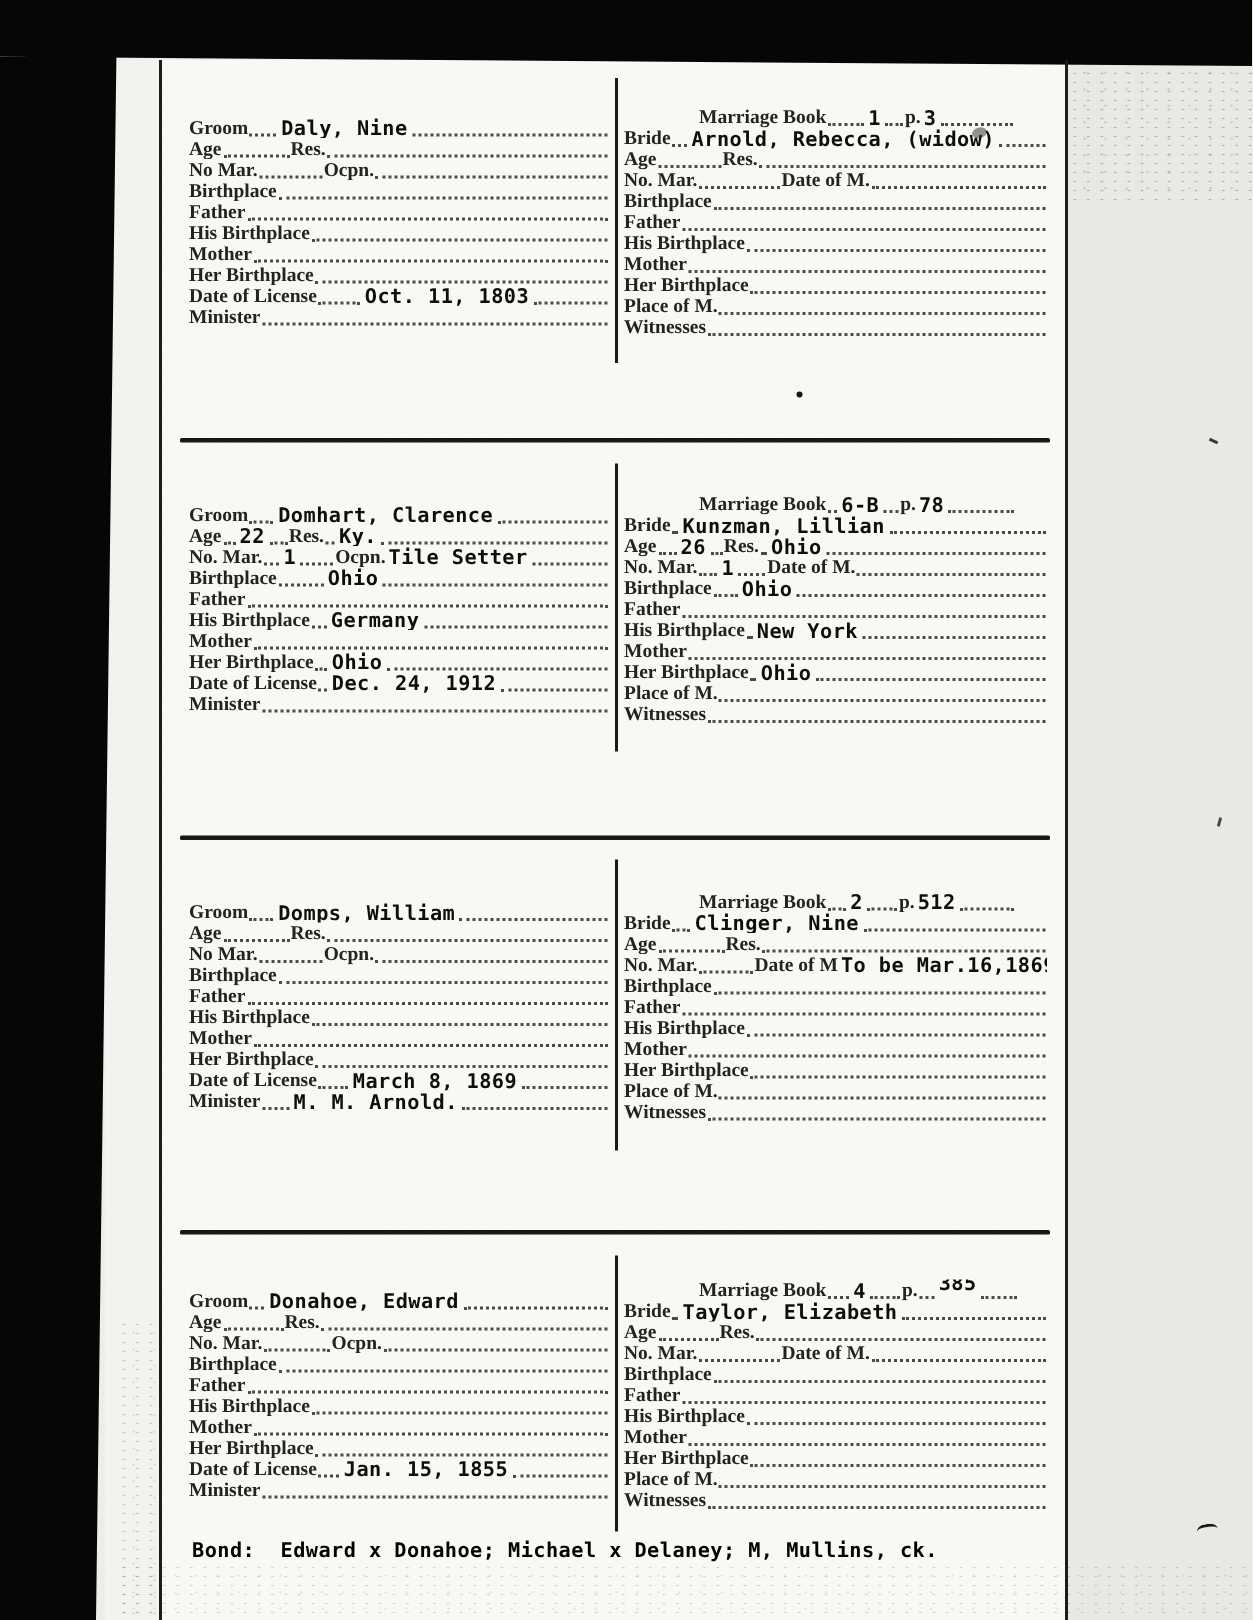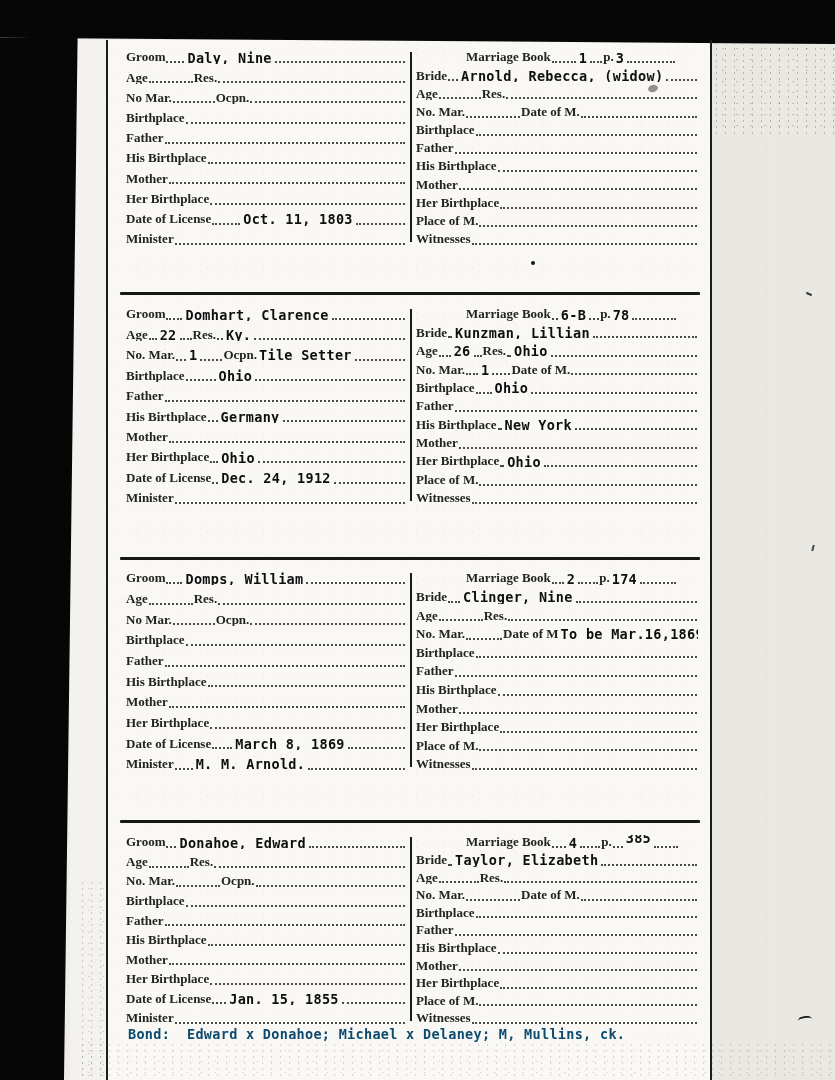--- a/index.html
+++ b/index.html
@@ -22,35 +22,35 @@
   .sep{position:absolute;left:120px;width:580px;height:3px;background:#171717;border-radius:1px;}
   .sep1{top:292px;} .sep2{top:557px;} .sep3{top:820px;}
 
   
   .card{position:absolute;left:122px;width:576px;}
   .c1{top:50px;height:196px;}
   .c2{top:307px;height:198px;}
   .c3{top:571px;height:200px;}
   .c4{top:835px;height:190px;}
   .cdivider{position:absolute;left:288px;top:2px;bottom:4px;width:2px;background:#1a1a1a;}
-  .col{position:absolute;top:0;bottom:0;display:flex;flex-direction:column;justify-content:space-between;}
+  .col{position:absolute;top:0;bottom:0;display:flex;flex-direction:column;justify-content:center;}
   .groom{left:4px;width:280px;}
   .bride{left:294px;width:282px;}
   .row{display:flex;align-items:flex-end;height:14px;overflow:hidden;}
   .row.header{margin-left:50px;}
   .lbl{font:600 13px/1.05 "Liberation Serif",serif;color:#232323;white-space:pre;flex:none;}
   .val{font:700 13.5px/1 "DejaVu Sans Mono",monospace;color:#0e0e0e;letter-spacing:.3px;
        white-space:pre;flex:none;margin:0 2px;transform:translateY(1px);}
   .val.raised{transform:translateY(-4px);}
   .dots{border-bottom:2px dotted #4a4a4a;height:3px;margin:0 1px 1px;flex:none;}
   .dots.fill{flex:1 1 auto;}
 
   
   .bond{position:absolute;left:128px;top:1028px;width:560px;
-    font:700 13.5px/1 "DejaVu Sans Mono",monospace;letter-spacing:.3px;color:#0c4a6e;white-space:pre;}
+    font:700 13.5px/1 "DejaVu Sans Mono",monospace;letter-spacing:.3px;color:#000000;white-space:pre;}
 
   
   .grain{position:absolute;pointer-events:none;
     background-image:
       radial-gradient(rgba(20,20,20,.55) .7px,transparent 1.1px),
       radial-gradient(rgba(20,20,20,.38) .6px,transparent 1px);
     background-size:9px 6px,14px 11px;background-position:0 0,4px 3px;}
   .grain-page{left:70px;top:40px;right:0;bottom:0;opacity:.05;}
   .grain-tr{left:712px;top:40px;width:123px;height:95px;opacity:.5;}
   .grain-bottom{left:78px;top:1042px;width:757px;height:38px;opacity:.3;}
@@ -377,21 +377,21 @@
       </div>
     </div>
   <div class="cdivider"></div>
   <div class="col bride">
       <div class="row header">
         <span class="lbl">Marriage Book</span>
         <span class="dots" style="width: 12px;"></span>
         <span class="val">2</span>
         <span class="dots" style="width: 20px;"></span>
         <span class="lbl">p.</span>
-        <span class="val">174</span>
+        <span class="val">512</span>
         <span class="dots" style="width: 36px;"></span>
       </div>
       <div class="row">
         <span class="lbl">Bride</span>
         <span class="dots" style="width: 12px;"></span>
         <span class="val">Clinger, Nine</span>
         <span class="dots fill"></span>
       </div>
       <div class="row">
         <span class="lbl">Age</span>

